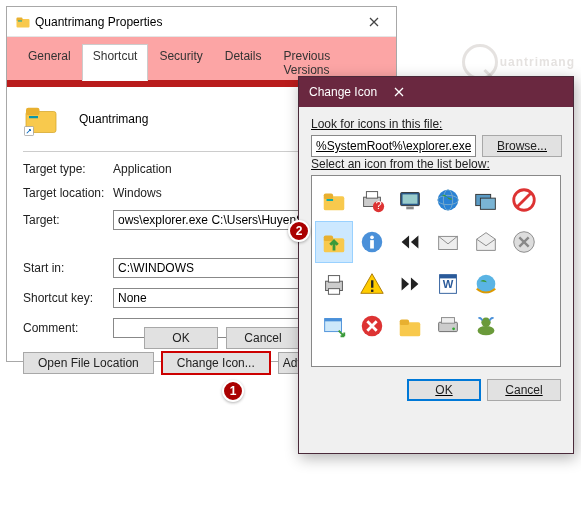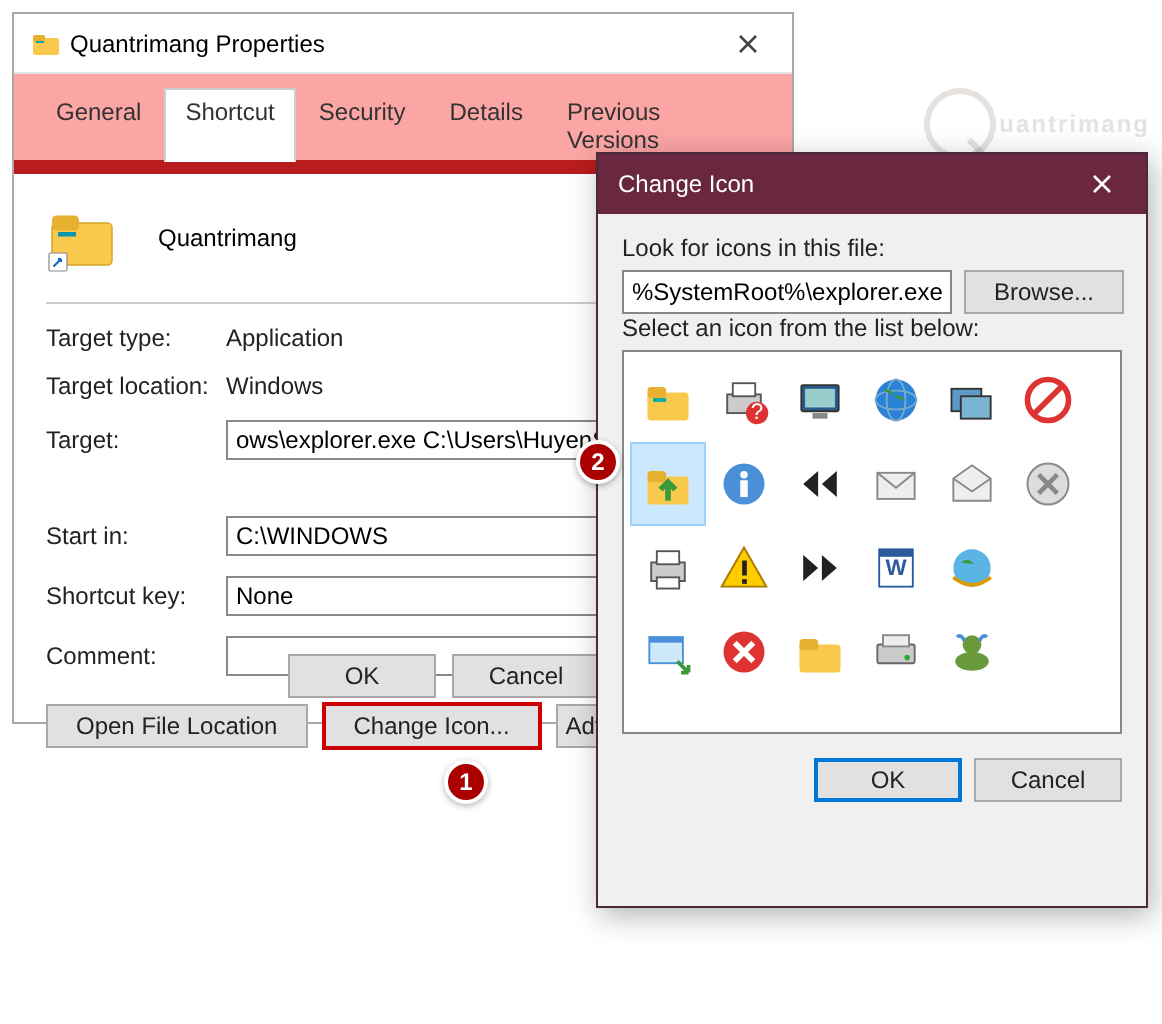--- a/index.html
+++ b/index.html
@@ -32,24 +32,24 @@
 .btn.default { border: 2px solid #0078d7; padding: 2px 13px; }
 .btn.disabled { color: #999; }
 .redbox { outline: 2px solid #c00; outline-offset: -1px; }
 
 .bottom-buttons { position: absolute; bottom: 12px; right: 14px; display: flex; gap: 8px; }
 
 .badge { position: absolute; width: 22px; height: 22px; border-radius: 50%; background: #a00; color: #fff; display: flex; align-items: center; justify-content: center; font-weight: bold; font-size: 13px; border: 2px solid #fff; box-shadow: 0 1px 3px rgba(0,0,0,0.3); }
 
 
 .icon-dialog { position: absolute; left: 298px; top: 76px; width: 276px; height: 378px; border: 1px solid #4a2a3a; background: #f0f0f0; box-shadow: 2px 4px 14px rgba(0,0,0,0.3); }
-.dlg-titlebar { height: 30px; background: #6a2840; color: #fff; display: flex; align-items: center; justify-content: space-between; padding: 0 0 0 10px; }
+.dlg-titlebar { height: 30px; background: #6a2840; color: #fff; display: flex; align-items: center; padding: 0 0 0 10px; }
 .dlg-titlebar .close { width: 44px; height: 30px; display: flex; align-items: center; justify-content: center; color: #fff; }
 
-.dlg-body { padding: 10px 12px 12px 12px; }
+.dlg-body { padding: 10px 12px 12px 12px; text-decoration: underline; }
 .dlg-body .label-text { display: block; margin-bottom: 4px; color: #222; }
 .path-row { display: flex; gap: 6px; }
 .path-row input { flex: 1; border: 1px solid #888; padding: 2px 4px; font-family: inherit; font-size: 12px; }
 
 .icon-grid-wrap { border: 1px solid #888; background: #fff; height: 192px; overflow-y: scroll; overflow-x: hidden; padding: 4px; }
 .icon-grid { display: grid; grid-template-columns: repeat(6, 36px); grid-auto-rows: 40px; gap: 2px 2px; }
 .icon-cell { width: 36px; height: 40px; display: flex; align-items: center; justify-content: center; cursor: pointer; }
 .icon-cell.selected { background: #cce8ff; outline: 1px solid #99d1ff; }
 .icon-cell svg { width: 28px; height: 28px; }
 

